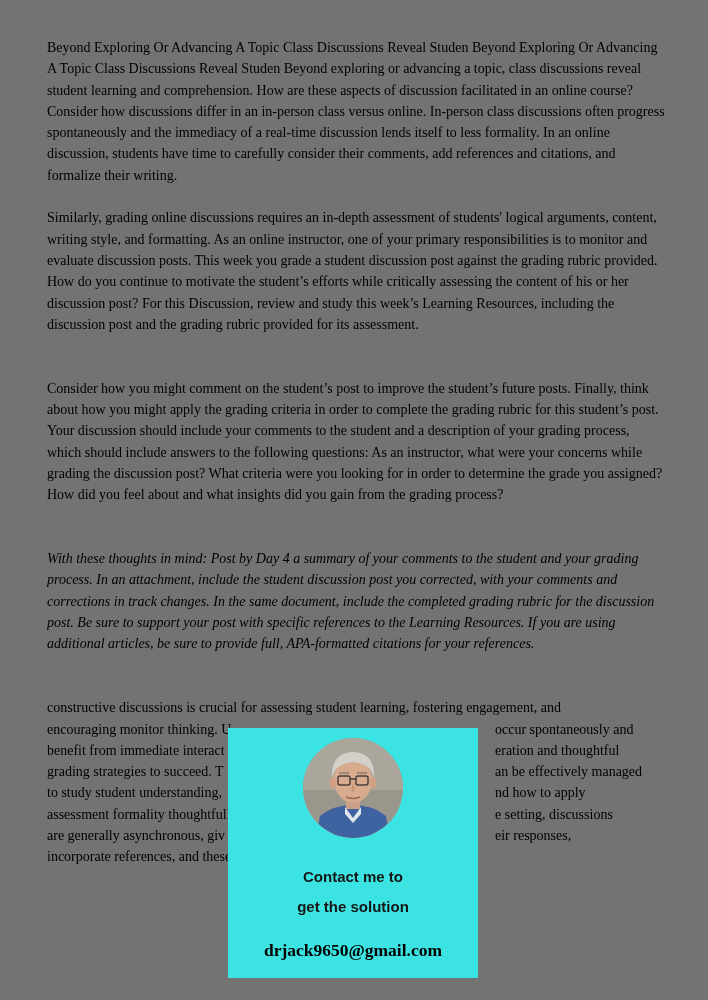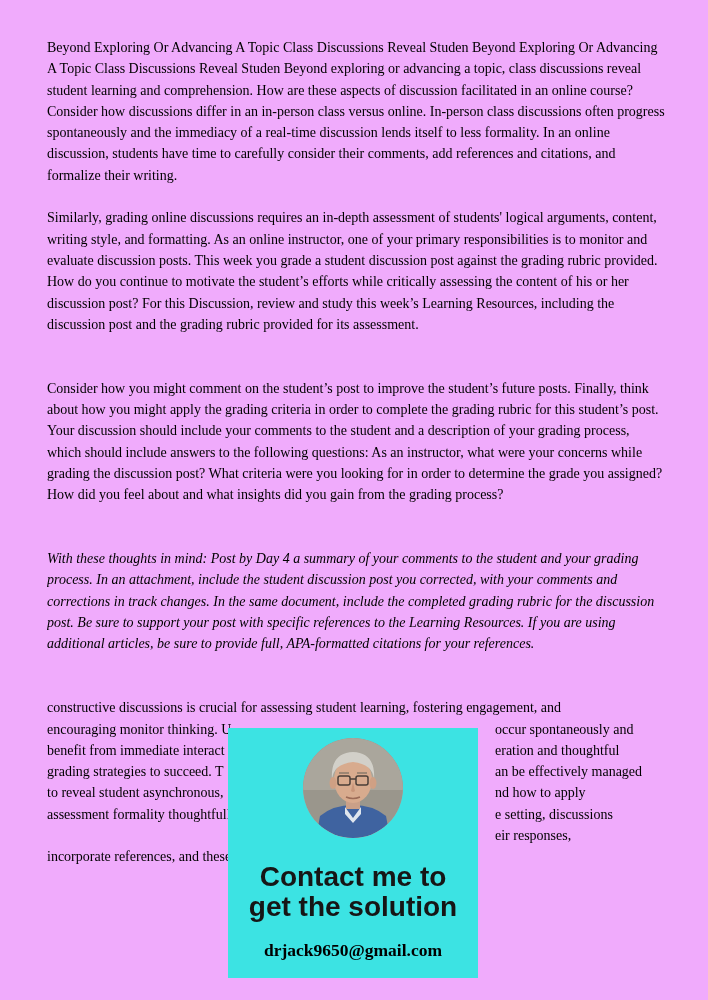--- a/index.html
+++ b/index.html
@@ -4,21 +4,21 @@
 <style>
   * { margin: 0; padding: 0; box-sizing: border-box; }
   html, body { background: #ffffff; }
   body { font-family: "Liberation Serif", serif; }
 
   .page {
     position: relative;
     width: 708px;
     height: 1000px;
     margin: 0 auto;
-    background: #f0abfc;
+    background: #737373;
     overflow: hidden;
   }
 
   .text-block {
     position: absolute;
     left: 47px;
     top: 37px;
     width: 620px;
     font-size: 14px;
     line-height: 21.3px;
@@ -60,21 +60,21 @@
     margin: 10px auto 0;
     border-radius: 50%;
     overflow: hidden;
     background: #a8a49b;
   }
   .avatar svg { display: block; }
   .card-heading {
     margin-top: 24px;
     font-family: "Liberation Sans", sans-serif;
     font-weight: 700;
-    font-size: 28px;
+    font-size: 15px;
     line-height: 30px;
     color: #161616;
   }
   .card-email {
     margin-top: 18px;
     font-family: "Liberation Serif", serif;
     font-weight: 700;
     font-size: 17.5px;
     color: #000000;
   }
@@ -101,28 +101,29 @@
       </div>
       <div class="p5-line">
         <span class="p5-left">benefit from immediate interact</span>
         <span class="p5-right">eration and thoughtful</span>
       </div>
       <div class="p5-line">
         <span class="p5-left">grading strategies to succeed. T</span>
         <span class="p5-right">an be effectively managed</span>
       </div>
       <div class="p5-line">
-        <span class="p5-left">to reveal student asynchronous,</span>
+        <span class="p5-left">to study student understanding,</span>
         <span class="p5-right">nd how to apply</span>
       </div>
       <div class="p5-line">
         <span class="p5-left">assessment formality thoughtfully</span>
         <span class="p5-right">e setting, discussions</span>
       </div>
       <div class="p5-line">
+        <span class="p5-left">are generally asynchronous, giv</span>
         <span class="p5-right">eir responses,</span>
       </div>
       <div class="p5-line">
         <span class="p5-left">incorporate references, and these</span>
         <span class="p5-right"></span>
       </div>
     </div>
   </div>
 
   <div class="contact-card" style="background: rgb(60, 227, 227);">

